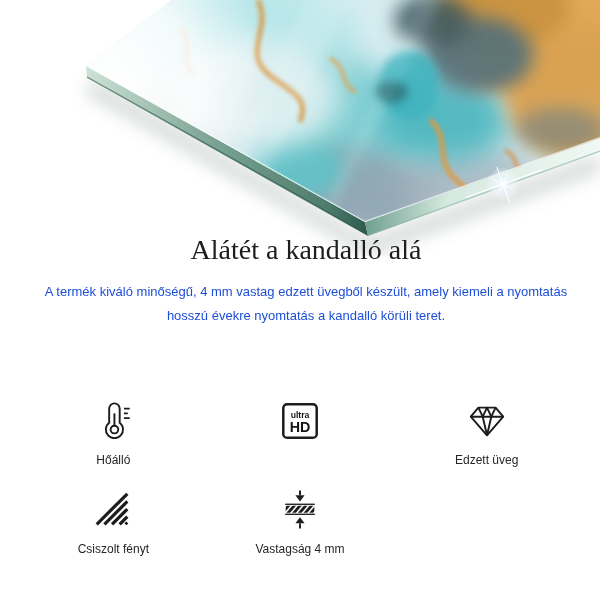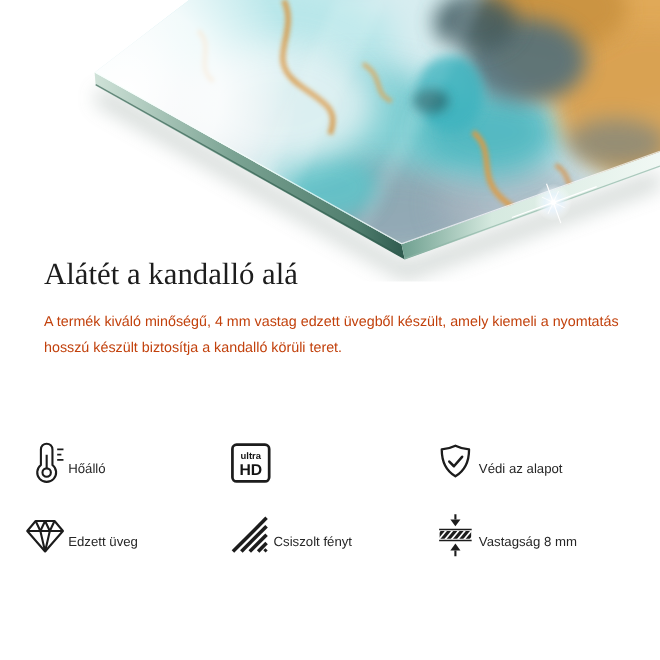--- a/index.html
+++ b/index.html
@@ -1,31 +1,31 @@
 <!DOCTYPE html>
 <html><head>
 <meta charset="utf-8">
 <style>
   html,body{margin:0;padding:0;}
   body{
     width:600px;height:600px;overflow:hidden;position:relative;
     background:#ffffff;font-family:"Liberation Sans",sans-serif;
   }
   .hero{position:absolute;top:0;left:0;pointer-events:none;}
-  .content{position:absolute;left:40px;top:232px;width:532px;}
+  .content{position:absolute;left:40px;top:232px;width:532px;text-align:center;}
   .title{
     font-family:"Liberation Serif","DejaVu Serif",serif;
     font-weight:400;font-size:28px;line-height:35px;color:#1d1d1d;margin:0;
   }
-  .desc{margin-top:13px;font-size:13px;line-height:24px;color:#c2410c;}
+  .desc{margin-top:13px;font-size:13px;line-height:24px;color:#1d4ed8;}
   .features{
     position:absolute;left:20px;top:398px;width:560px;
     display:grid;grid-template-columns:repeat(3,1fr);row-gap:20px;
   }
-  .feature{display:flex;flex-direction:row;align-items:center;}
+  .feature{display:flex;flex-direction:column;align-items:center;}
   .icon-box{height:46px;display:flex;align-items:center;justify-content:center;}
   .feature-label{margin-top:9px;font-size:12px;color:#262626;text-align:left;}
   .fi{stroke:#1c1c1c;fill:none;stroke-width:2;}
 </style>
 </head>
 <body>
 
 <svg class="hero" width="600" height="256" viewBox="0 0 600 256" aria-hidden="true">
   <defs>
     <clipPath id="glassTop">
@@ -119,21 +119,21 @@
     <circle r="2.4" fill="#ffffff"></circle>
   </g>
 </svg>
 
 <div class="content">
   <h1 class="title">
     <span>Alátét a kandalló alá</span><br>
   </h1>
   <div class="desc">
     <div>A termék kiváló minőségű, 4 mm vastag edzett üvegből készült, amely kiemeli a nyomtatás</div>
-    <div>hosszú készült biztosítja a kandalló körüli teret.</div>
+    <div>hosszú évekre nyomtatás a kandalló körüli teret.</div>
   </div>
 </div>
 
 <div class="features">
 
   <div class="feature">
     <div class="icon-box">
       <svg class="fi" width="42" height="44" viewBox="0 0 44 44">
         <path d="M18,9 a5.5,5.5 0 0 1 11,0 v14.8 a9,9 0 1 1 -11,0 Z"></path>
         <circle cx="23.5" cy="31" r="4"></circle>
@@ -147,29 +147,20 @@
   <div class="feature">
     <div class="icon-box">
       <svg width="42" height="44" viewBox="0 0 44 44">
         <rect x="4.5" y="4.5" width="35" height="35" rx="4" fill="none" stroke="#1c1c1c" stroke-width="2.6"></rect>
         <text x="22" y="18.5" text-anchor="middle" font-family="Liberation Sans, sans-serif" font-size="9" font-weight="bold" fill="#141414">ultra</text>
         <text x="22" y="33" text-anchor="middle" font-family="Liberation Sans, sans-serif" font-size="15" font-weight="bold" fill="#141414">HD</text>
       </svg>
     </div>
   </div>
 
-  <div class="feature">
-    <div class="icon-box">
-      <svg class="fi" width="42" height="44" viewBox="0 0 44 44" stroke-linecap="round" stroke-linejoin="round">
-        <path d="M22,5.5 C26,7.5 30.5,8.6 35,9 C35,20.5 30.5,29.5 22,34.5 C13.5,29.5 9,20.5 9,9 C13.5,8.6 18,7.5 22,5.5 Z" stroke-width="2.2"></path>
-        <path d="M16.2,20.5 L20.6,25 L28.4,16" stroke-width="2.4"></path>
-      </svg>
-    </div>
-    <div class="feature-label">Védi az alapot</div>
-  </div>
 
   <div class="feature">
     <div class="icon-box">
       <svg class="fi" width="42" height="44" viewBox="0 0 44 44" stroke-linejoin="round">
         <path d="M13,8 H31 L39,17.5 L22,37 L5,17.5 Z"></path>
         <path d="M5,17.5 H39"></path>
         <path d="M13,8 L17.5,17.5 L22,37 M31,8 L26.5,17.5 L22,37"></path>
         <path d="M17.5,17.5 L22,8 L26.5,17.5"></path>
       </svg>
     </div>
@@ -206,16 +197,16 @@
             <path d="M14,27 L24,15"></path>
           <path d="M20,27 L30,15"></path>
             <path d="M26,27 L36,15"></path>
             <path d="M32,27 L42,15"></path>
         </g>
         <path d="M6.5,26.5 H37.5" stroke-width="1.4"></path>
         <polygon points="22,29.5 17.2,36 26.8,36" fill="#1c1c1c" stroke="none"></polygon>
         <path d="M22,36 V41.5" stroke-width="2"></path>
       </svg>
     </div>
-    <div class="feature-label">Vastagság 8 mm</div>
+    <div class="feature-label">Vastagság 4 mm</div>
   </div>
 
 </div>
 
 </body></html>

